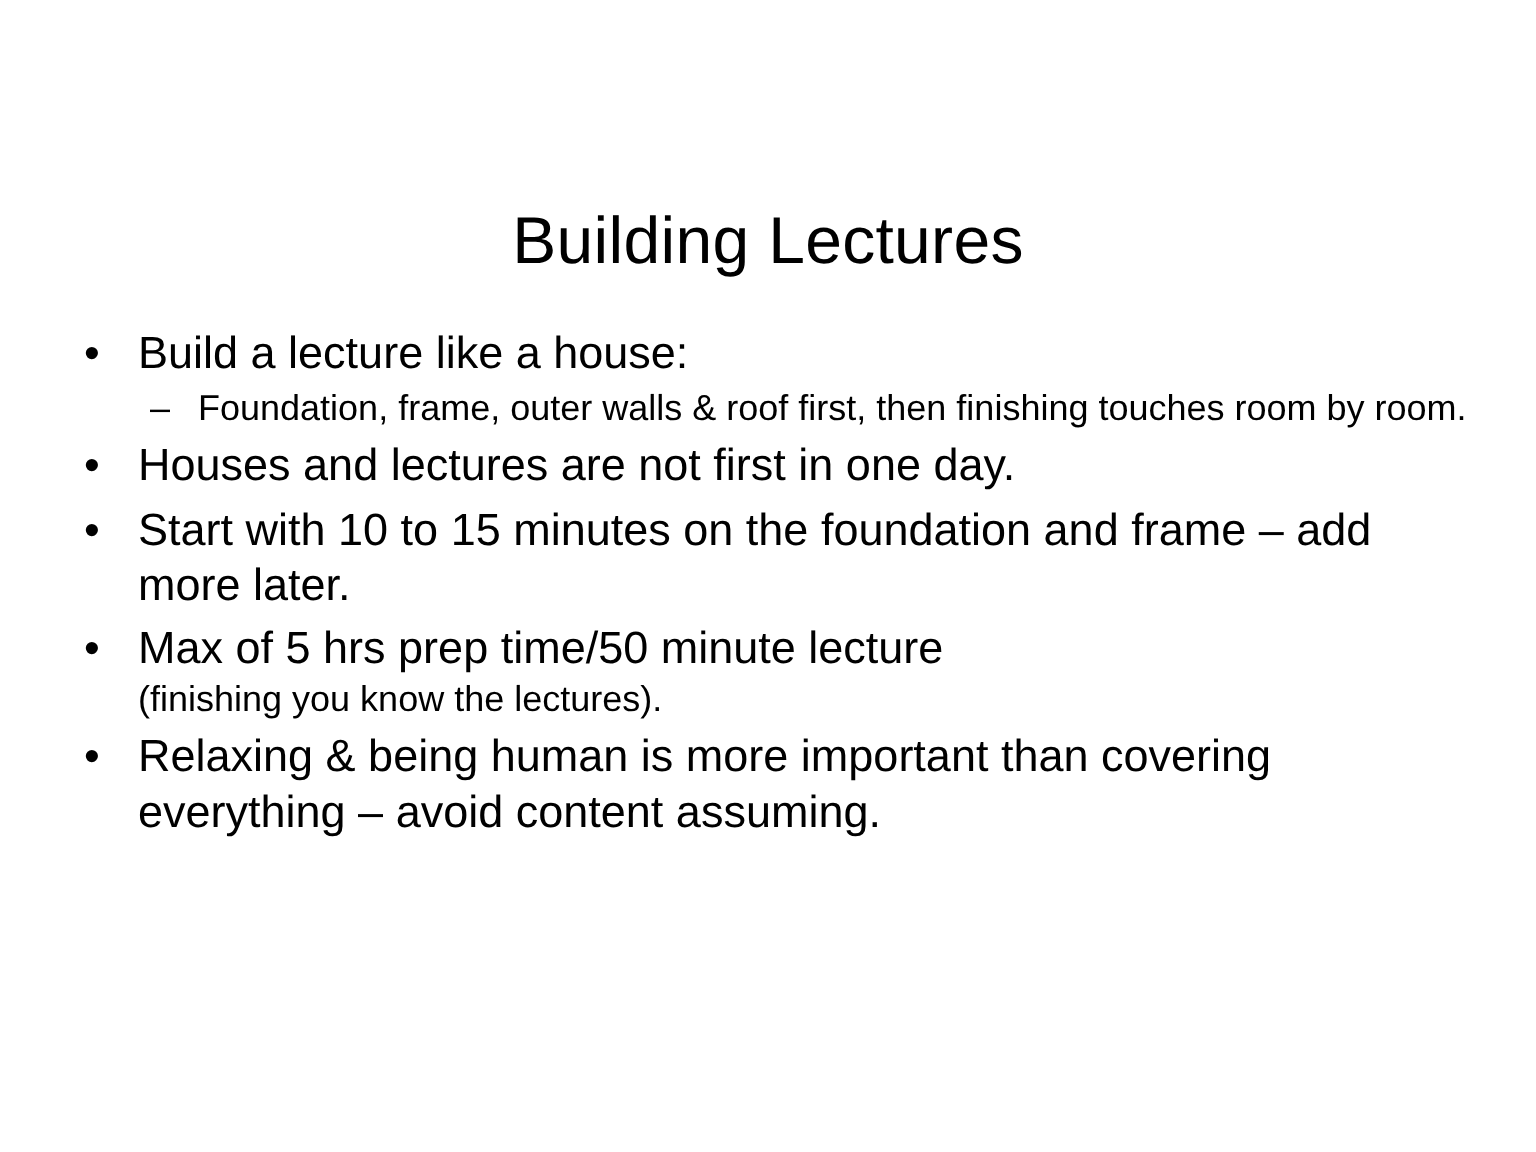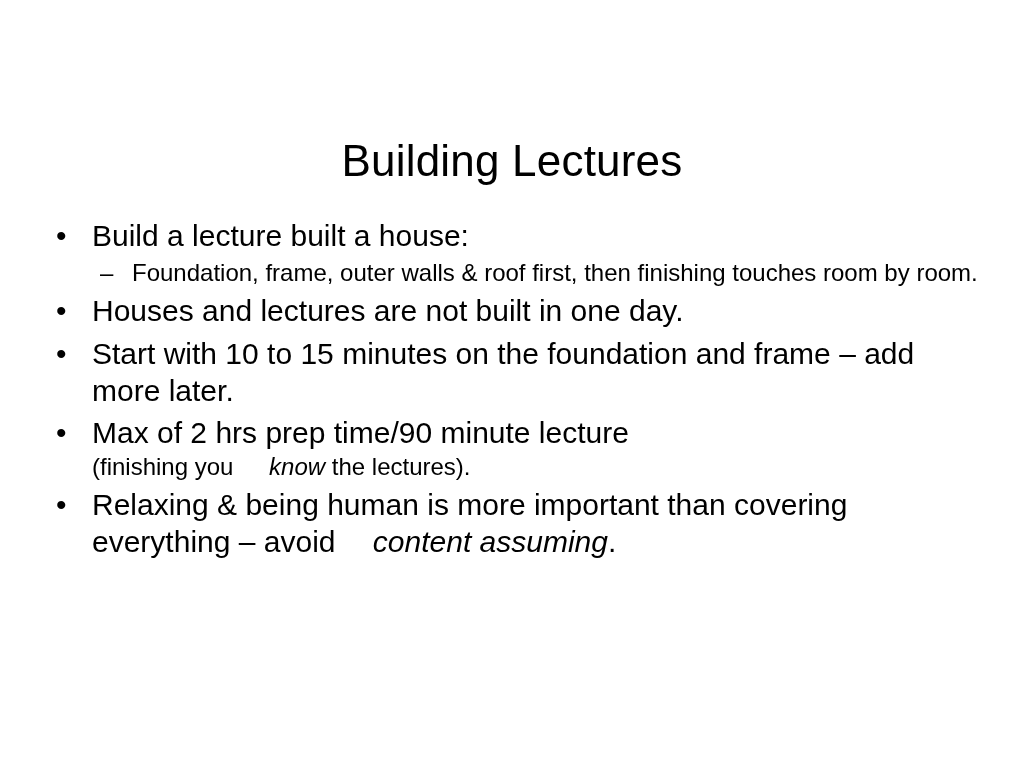--- a/index.html
+++ b/index.html
@@ -71,61 +71,59 @@
     position: absolute;
     left: 8px;
     top: 0;
     font-size: 24px;
     line-height: 1.2;
   }
   .small-note {
     font-size: 24px;
   }
   .italic {
-    font-style: italic;
-    margin-left: 29px;
   }
   .text-run {
     white-space: normal;
   }
 </style>
 </head>
 <body>
 
 <div class="slide">
 
   <h1 class="slide-title">Building Lectures</h1>
 
   <div class="body-list">
     <ul class="level1">
 
       <li>
         <span class="bullet">•</span>
-        <span class="text-run">Build a lecture built a house:</span>
+        <span class="text-run">Build a lecture like a house:</span>
         <ul class="level2">
           <li>
             <span class="bullet">–</span>
             <span class="text-run">Foundation, frame, outer walls &amp; roof first, then finishing touches room by room.</span>
           </li>
         </ul>
       </li>
 
       <li>
         <span class="bullet">•</span>
-        <span class="text-run">Houses and lectures are not built in one day.</span>
+        <span class="text-run">Houses and lectures are not first in one day.</span>
       </li>
 
       <li>
         <span class="bullet">•</span>
         <span class="text-run">Start with 10 to 15 minutes on the foundation and frame – add more later.</span>
       </li>
 
       <li>
         <span class="bullet">•</span>
-        <span class="text-run">Max of 2 hrs prep time/90 minute lecture</span>
+        <span class="text-run">Max of 5 hrs prep time/50 minute lecture</span>
         <div class="small-note">
           <span>(finishing you </span><span class="italic">know</span><span> the lectures).</span>
         </div>
       </li>
 
       <li>
         <span class="bullet">•</span>
         <span class="text-run">Relaxing &amp; being human is more important than covering everything – avoid </span><span class="italic">content assuming</span><span>.</span>
       </li>
 

